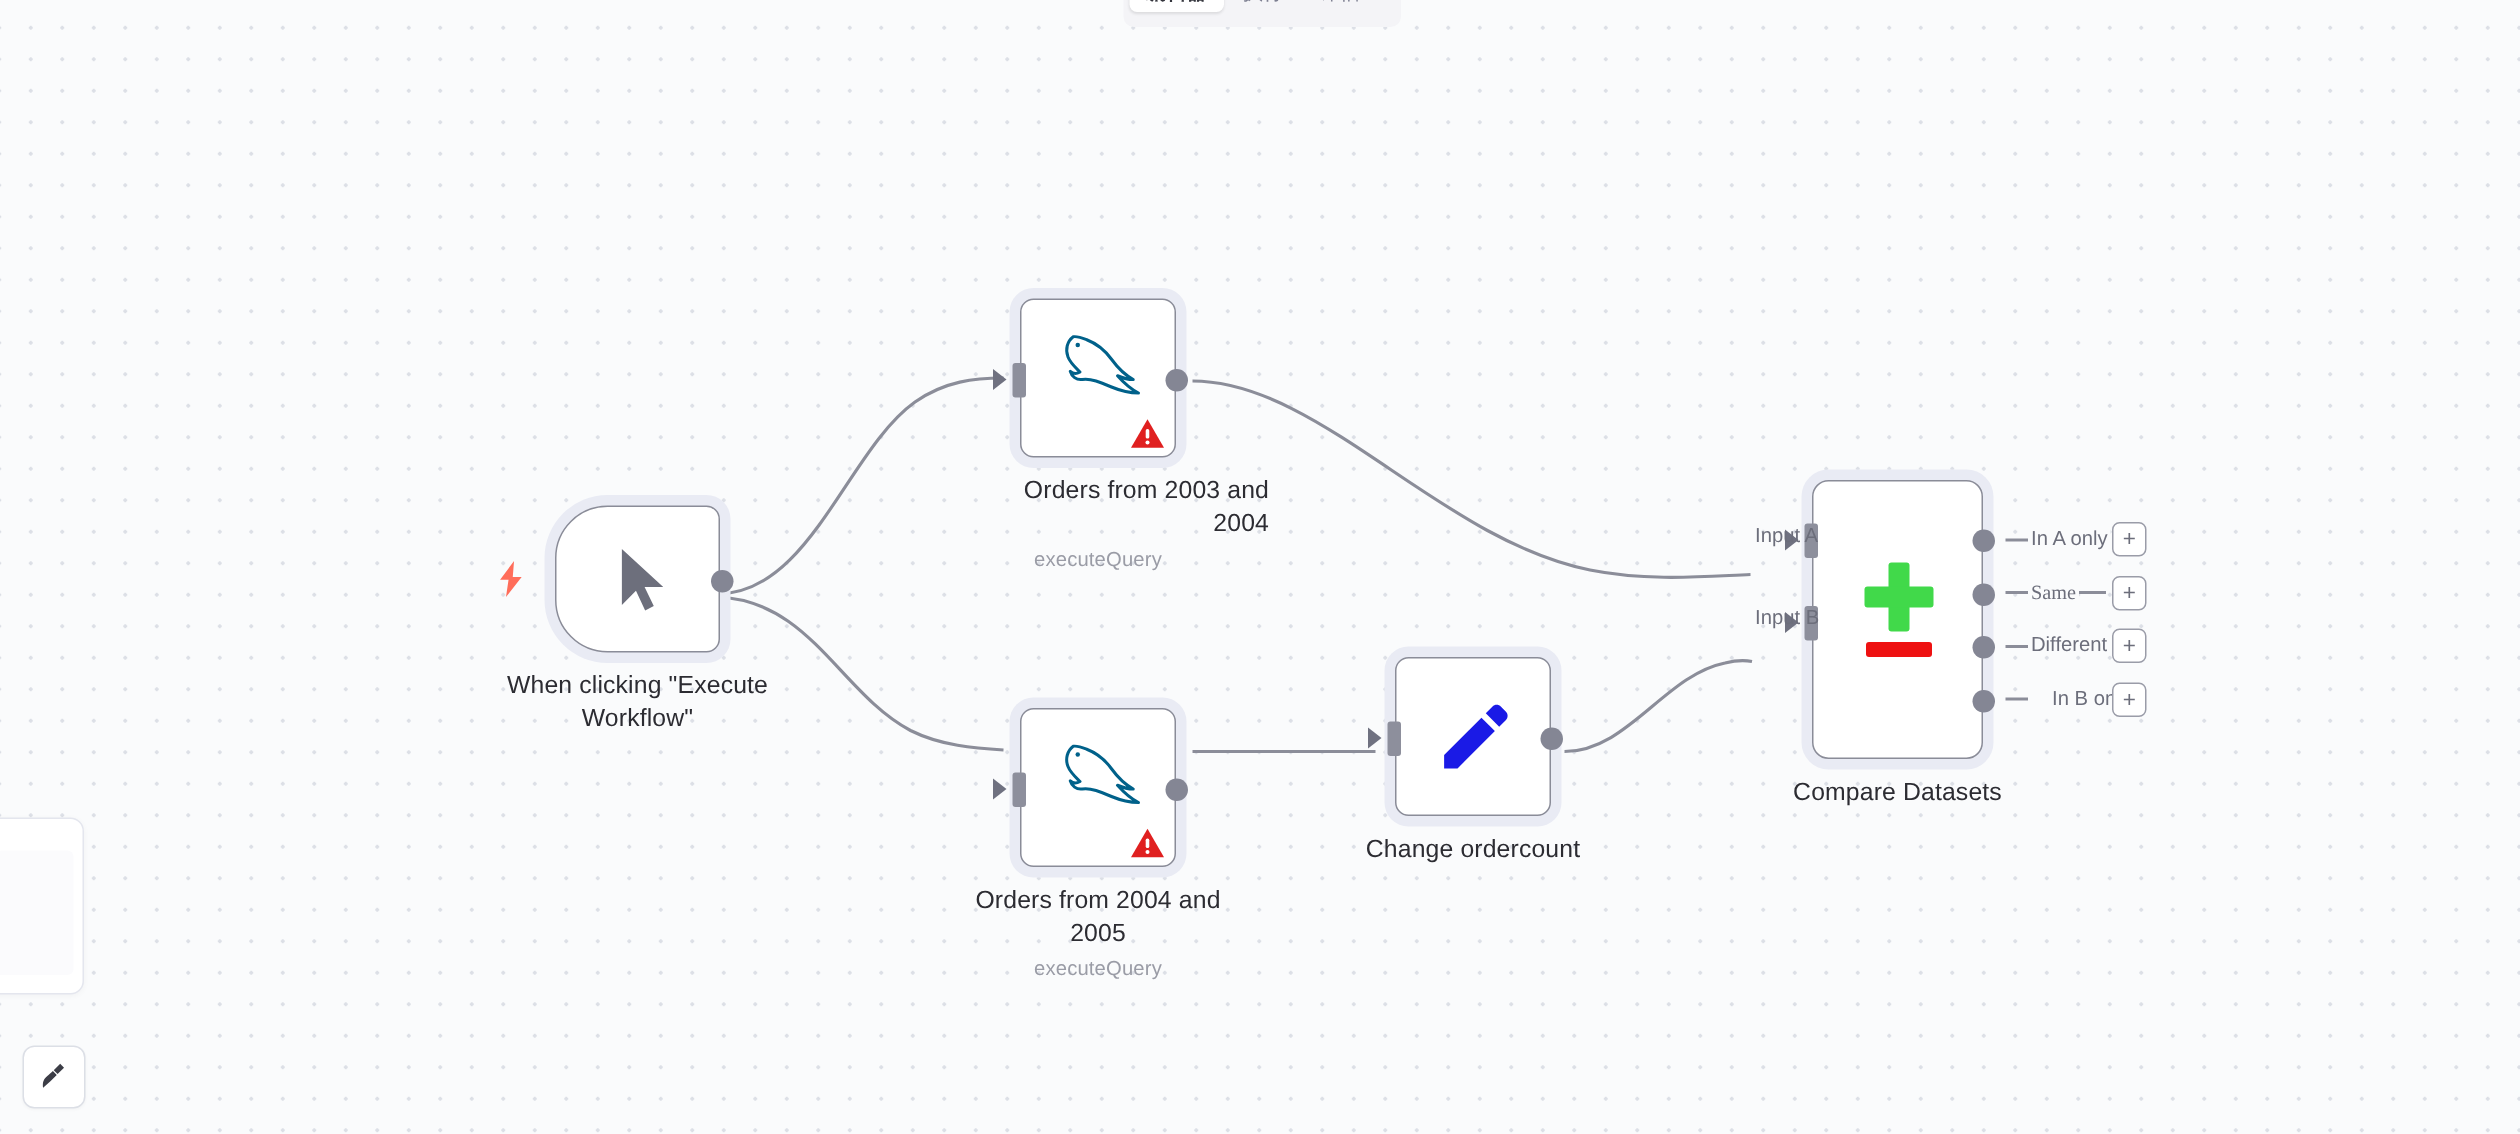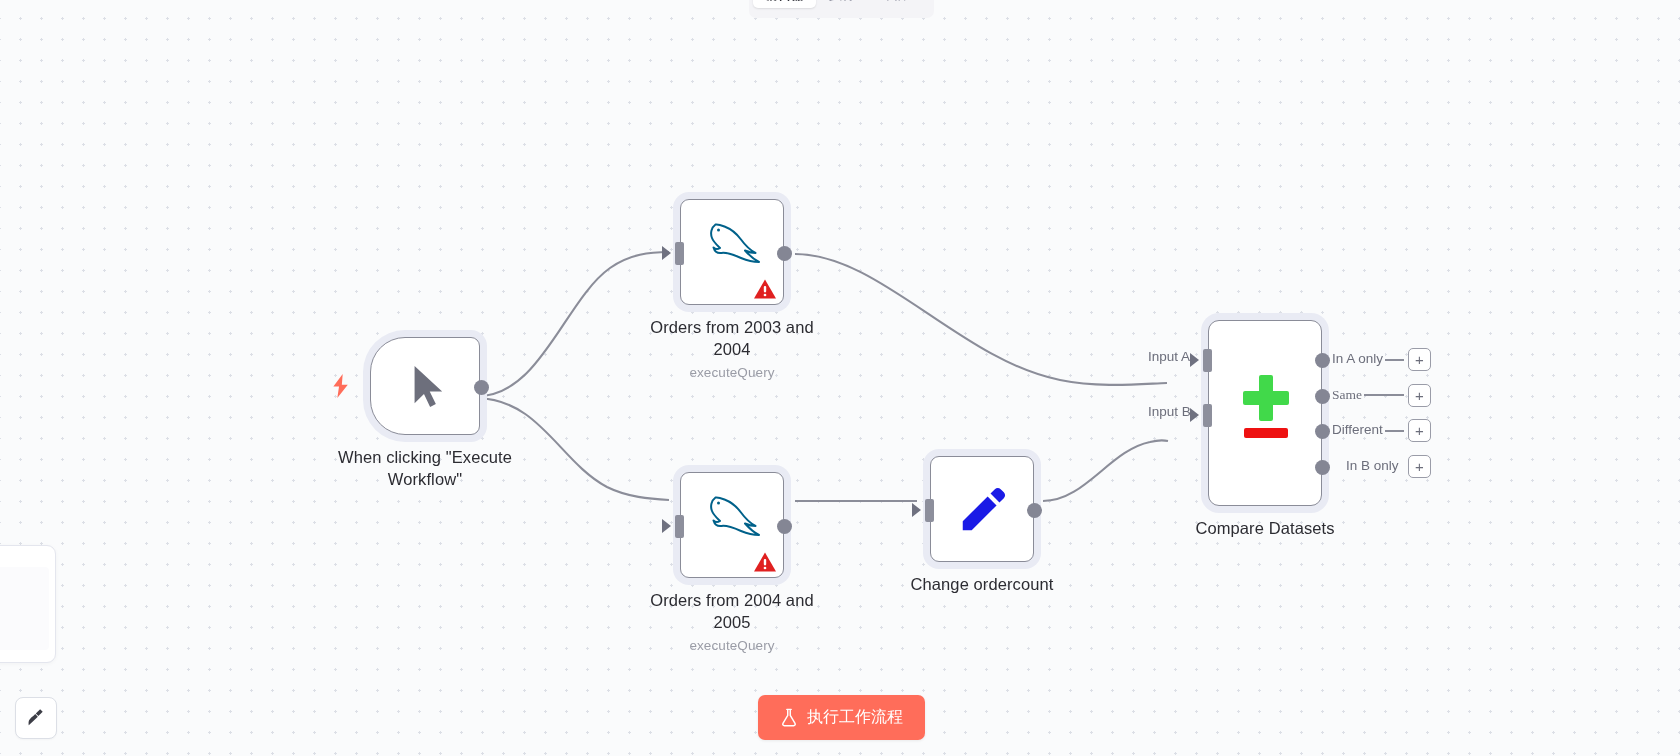--- a/index.html
+++ b/index.html
@@ -168,20 +168,21 @@
     border-left: 9px solid #6f7180;
     z-index: 14;
   }
 
   .port-label {
     position: absolute;
     font-size: 13.5px;
     color: #6c6e7b;
     white-space: nowrap;
     z-index: 16;
+    margin-left: 22px;
   }
   .plus-btn {
     position: absolute;
     width: 23px; height: 23px;
     background: #ffffff;
     border: 1.5px solid #9a9ca8;
     border-radius: 5px;
     display: flex; align-items: center; justify-content: center;
     font-size: 15px;
     color: #6c6e7b;
@@ -257,21 +258,21 @@
 
       <svg class="warn-tri" width="24" height="22" viewBox="0 0 24 22" style="right:6px; bottom:4px;">
         <path d="M12 1.5 L23 20.5 L1 20.5 Z" fill="#e02020"></path>
         <rect x="10.8" y="8" width="2.4" height="6.4" rx="1.1" fill="#ffffff"></rect>
         <circle cx="12" cy="17" r="1.35" fill="#ffffff"></circle>
       </svg>
       <div class="in-rect" style="left:-6px; top:42px;"></div>
       <div class="in-arrow" style="left:-19px; top:46px;"></div>
       <div class="out-dot" style="right:-9px; top:46px;"></div>
     </div>
-    <div class="node-caption" style="left:-62px; top:118px; width:228px;">Orders from 2003 and
+    <div class="node-caption" style="left:-62px; top:118px; width:228px;text-align:right;">Orders from 2003 and
 2004</div>
     <div class="node-sub" style="left:-62px; top:166px; width:228px;">executeQuery</div>
   </div>
 
   <div class="node" style="left:680px; top:447px;margin-top:25px;">
     <div class="node-box" style="width:104px; height:106px;">
       <svg width="66" height="52" viewBox="0 0 66 52" style="position:absolute; left:20px; top:18px;">
         <path d="M14.5 6.5 C10.5 9.5 9 15 11 20 C12.5 24 16 27 19 30 C16.5 31.5 14 31 12.5 29.5
                  C13.5 33 16.5 35.5 20.5 35 C26 34 33 37 40 40 C46 42.5 52 44 58 44
                  C53 41.5 48 37 44 32.5 C47.5 34 51 35 54.5 35 C49 32 44 27 40 21.5
@@ -285,21 +286,21 @@
       </svg>
       <div class="in-rect" style="left:-6px; top:42px;"></div>
       <div class="in-arrow" style="left:-19px; top:46px;"></div>
       <div class="out-dot" style="right:-9px; top:46px;"></div>
     </div>
     <div class="node-caption" style="left:-62px; top:118px; width:228px;">Orders from 2004 and
 2005</div>
     <div class="node-sub" style="left:-62px; top:166px; width:228px;">executeQuery</div>
   </div>
 
-  <div class="node" style="left:930px; top:456px;">
+  <div class="node" style="left:930px; top:438px;">
     <div class="node-box" style="width:104px; height:106px;">
       <svg width="58" height="58" viewBox="0 0 24 24" style="position:absolute; left:24px; top:23px;">
         <path d="M3.2 17.1 L3.2 20.8 L6.9 20.8 L17.2 10.5 L13.5 6.8 Z" fill="#1a1ae6"></path>
         <path d="M20.2 7.5 C20.9 6.8 20.9 5.8 20.2 5.1 L18.9 3.8 C18.2 3.1 17.2 3.1 16.5 3.8
                  L14.7 5.6 L18.4 9.3 Z" fill="#1a1ae6"></path>
       </svg>
       <div class="in-rect" style="left:-6px; top:42px;"></div>
       <div class="in-arrow" style="left:-19px; top:46px;"></div>
       <div class="out-dot" style="right:-9px; top:46px;"></div>
     </div>
@@ -347,21 +348,14 @@
   </div>
 
   <div id="tidy-btn">
     <svg width="22" height="22" viewBox="0 0 24 24">
       <path d="M16.5 2.4 L19.3 5.2 L14.6 9.9 L11.8 7.1 Z" fill="#3c3d46"></path>
       <path d="M11.2 7.7 L14 10.5 L9.4 15.1 L4.1 19.9 C4.1 19.9 3.4 16.6 4.6 14.3
                C5.8 12 8 10.9 11.2 7.7 Z" fill="#3c3d46"></path>
     </svg>
   </div>
 
-  <button id="exec-btn">
-    <svg width="18" height="19" viewBox="0 0 20 21">
-      <path d="M7.6 1.5 L12.4 1.5 M8.6 1.5 L8.6 8.2 L3.3 17.1 C2.6 18.3 3.4 19.6 4.8 19.6
-               L15.2 19.6 C16.6 19.6 17.4 18.3 16.7 17.1 L11.4 8.2 L11.4 1.5" fill="none" stroke="#ffffff" stroke-width="1.6" stroke-linecap="round" stroke-linejoin="round"></path>
-    </svg>
-    <span>执行工作流程</span>
-  </button>
 
 </div>
 
 </body></html>

